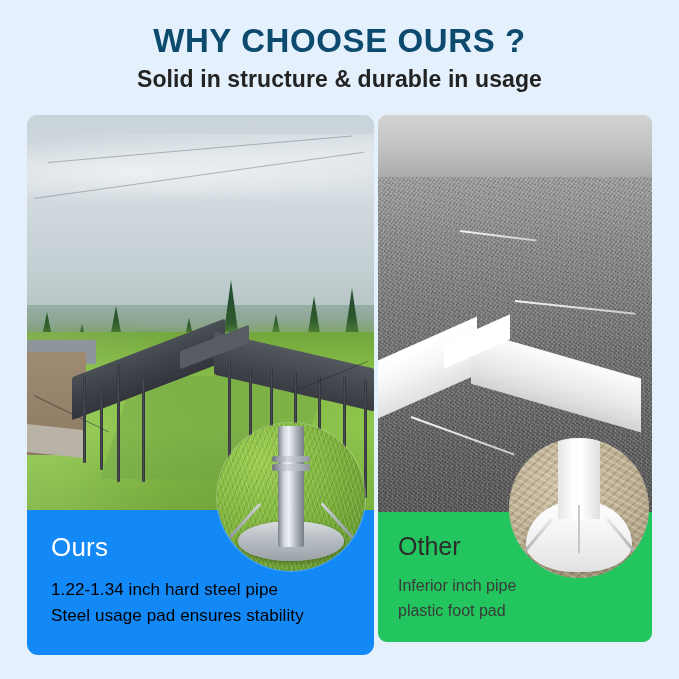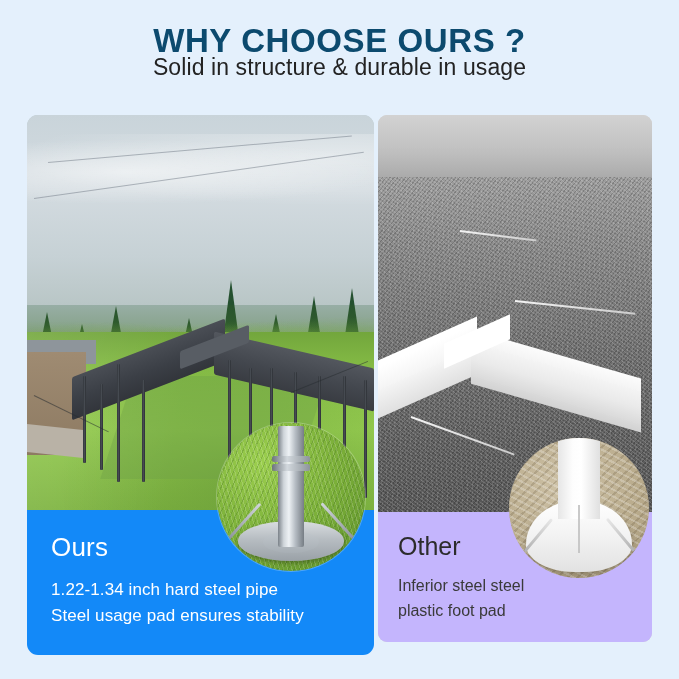--- a/index.html
+++ b/index.html
@@ -29,23 +29,23 @@
     position: absolute;
     top: 24px; left: 0; width: 679px;
     font-size: 33px;
     font-weight: bold;
     letter-spacing: 0.6px;
     color: #0c4a6e;
     line-height: 1;
   }
   .subtitle {
     position: absolute;
-    top: 56px; left: 0; width: 679px;
+    top: 68px; left: 0; width: 679px;
     font-size: 23px;
-    font-weight: 400;
+    font-weight: 700;
     color: #232323;
     letter-spacing: 0.1px;
     line-height: 1;
   }
 
   
   .board {
     position: absolute;
     top: 115px;
     left: 27px;
@@ -289,21 +289,21 @@
     color: #ffffff;
     letter-spacing: .2px;
     line-height: 1;
     text-align: right;
   }
   .panel-ours .p-line {
     position: absolute;
     left: 24px;
     font-size: 17px;
     font-weight: 400;
-    color: #ffffff;
+    color: #000000;
     letter-spacing: .1px;
     line-height: 1;
   }
   .panel-ours .p-l1 { top: 71px; }
   .panel-ours .p-l2 { top: 97px; }
 
   
   .card-other {
     position: absolute;
     top: 0; left: 351px;
@@ -418,21 +418,21 @@
     background: linear-gradient(180deg, #e8e8e8, #b0b0b0);
     border-radius: 2px;
   }
 
   
   .panel-other {
     position: absolute;
     left: 0; bottom: 0;
     width: 274px;
     height: 130px;
-    background: #c4b5fd;
+    background: #22c55e;
     z-index: 3;
   }
   .panel-other .p-title {
     position: absolute;
     left: 20px; top: 22px;
     font-size: 25px;
     font-weight: 400;
     color: #2c2c2c;
     line-height: 1;
   }
@@ -474,21 +474,21 @@
       <div class="dirt-tex"></div>
       <div class="plastic-pad"></div>
       <div class="plastic-pipe"></div>
       <div class="plastic-seam"></div>
       <div class="pstake" style="left:20%;bottom:16%;transform:rotate(40deg);"></div>
       <div class="pstake" style="right:20%;bottom:16%;transform:rotate(-40deg);"></div>
     </div>
 
     <div class="panel-other">
       <div class="p-title">Other</div>
-      <div class="p-line p-l1">Inferior steel steel</div>
+      <div class="p-line p-l1">Inferior inch pipe</div>
       <div class="p-line p-l2">plastic foot pad</div>
     </div>
   </div>
 
   <div class="card-ours">
 
     <div class="photo-ours">
       <div class="sky"></div>
 
       <div class="wire" style="top:12%;left:6%;width:88%;transform:rotate(-5deg);"></div>

